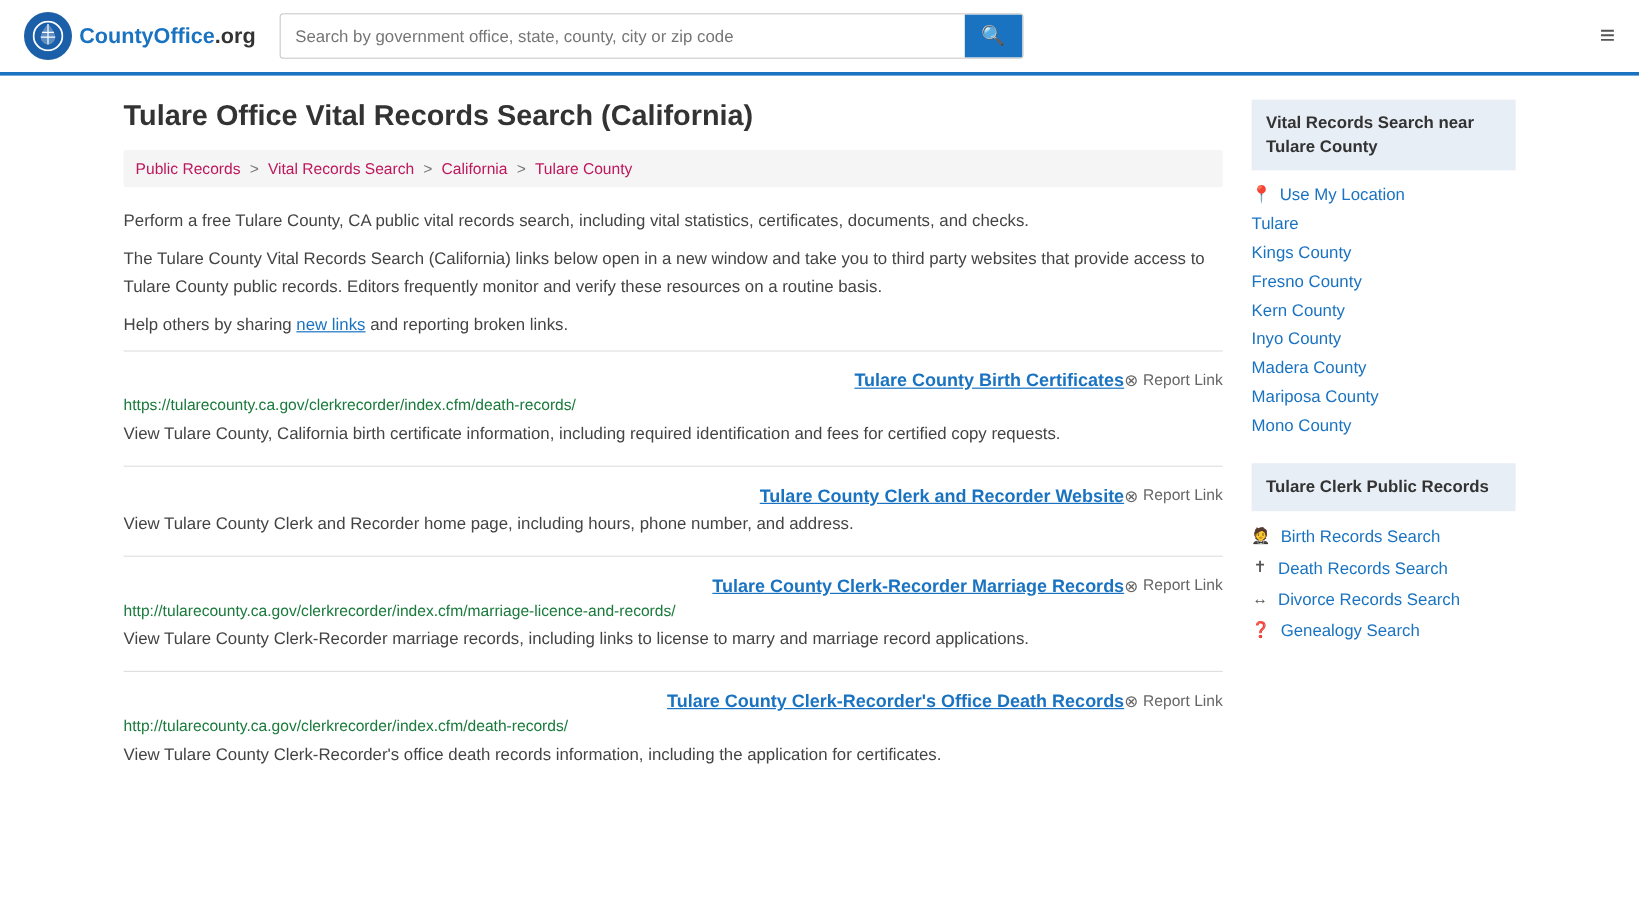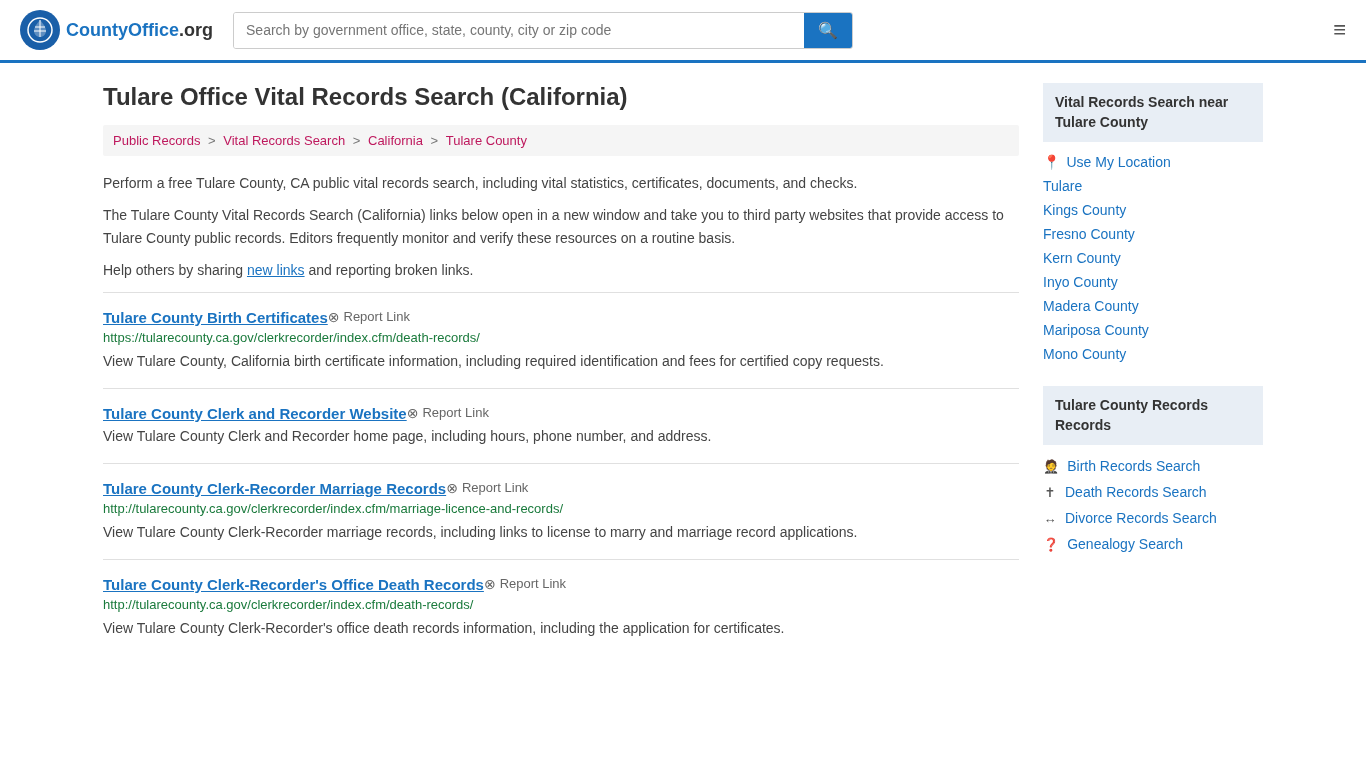--- a/index.html
+++ b/index.html
@@ -116,21 +116,21 @@
       color: #1a73c1;
     }
 
     
     .record-entry {
       border-top: 1px solid #e0e0e0;
       padding: 16px 0;
     }
     .record-header {
       display: flex;
-      justify-content: flex-start;
+      justify-content: flex-end;
       align-items: flex-start;
       margin-bottom: 4px;
     }
     .record-title {
       font-size: 15px;
       font-weight: bold;
       color: #1a73c1;
       text-decoration: underline;
       cursor: pointer;
     }
@@ -346,21 +346,21 @@
           <li>
             <a href="#">Mariposa County</a>
           </li>
           <li>
             <a href="#">Mono County</a>
           </li>
         </ul>
     </div>
 
     <div class="sidebar-section">
-      <div class="sidebar-header">Tulare County Records Records</div>
+      <div class="sidebar-header">Tulare Clerk Public Records</div>
       <ul class="sidebar-public-list" id="public-records-list">
           <li>
             <span class="pub-icon">🤵</span>
             <a href="#">Birth Records Search</a>
           </li>
           <li>
             <span class="pub-icon">✝</span>
             <a href="#">Death Records Search</a>
           </li>
           <li>

